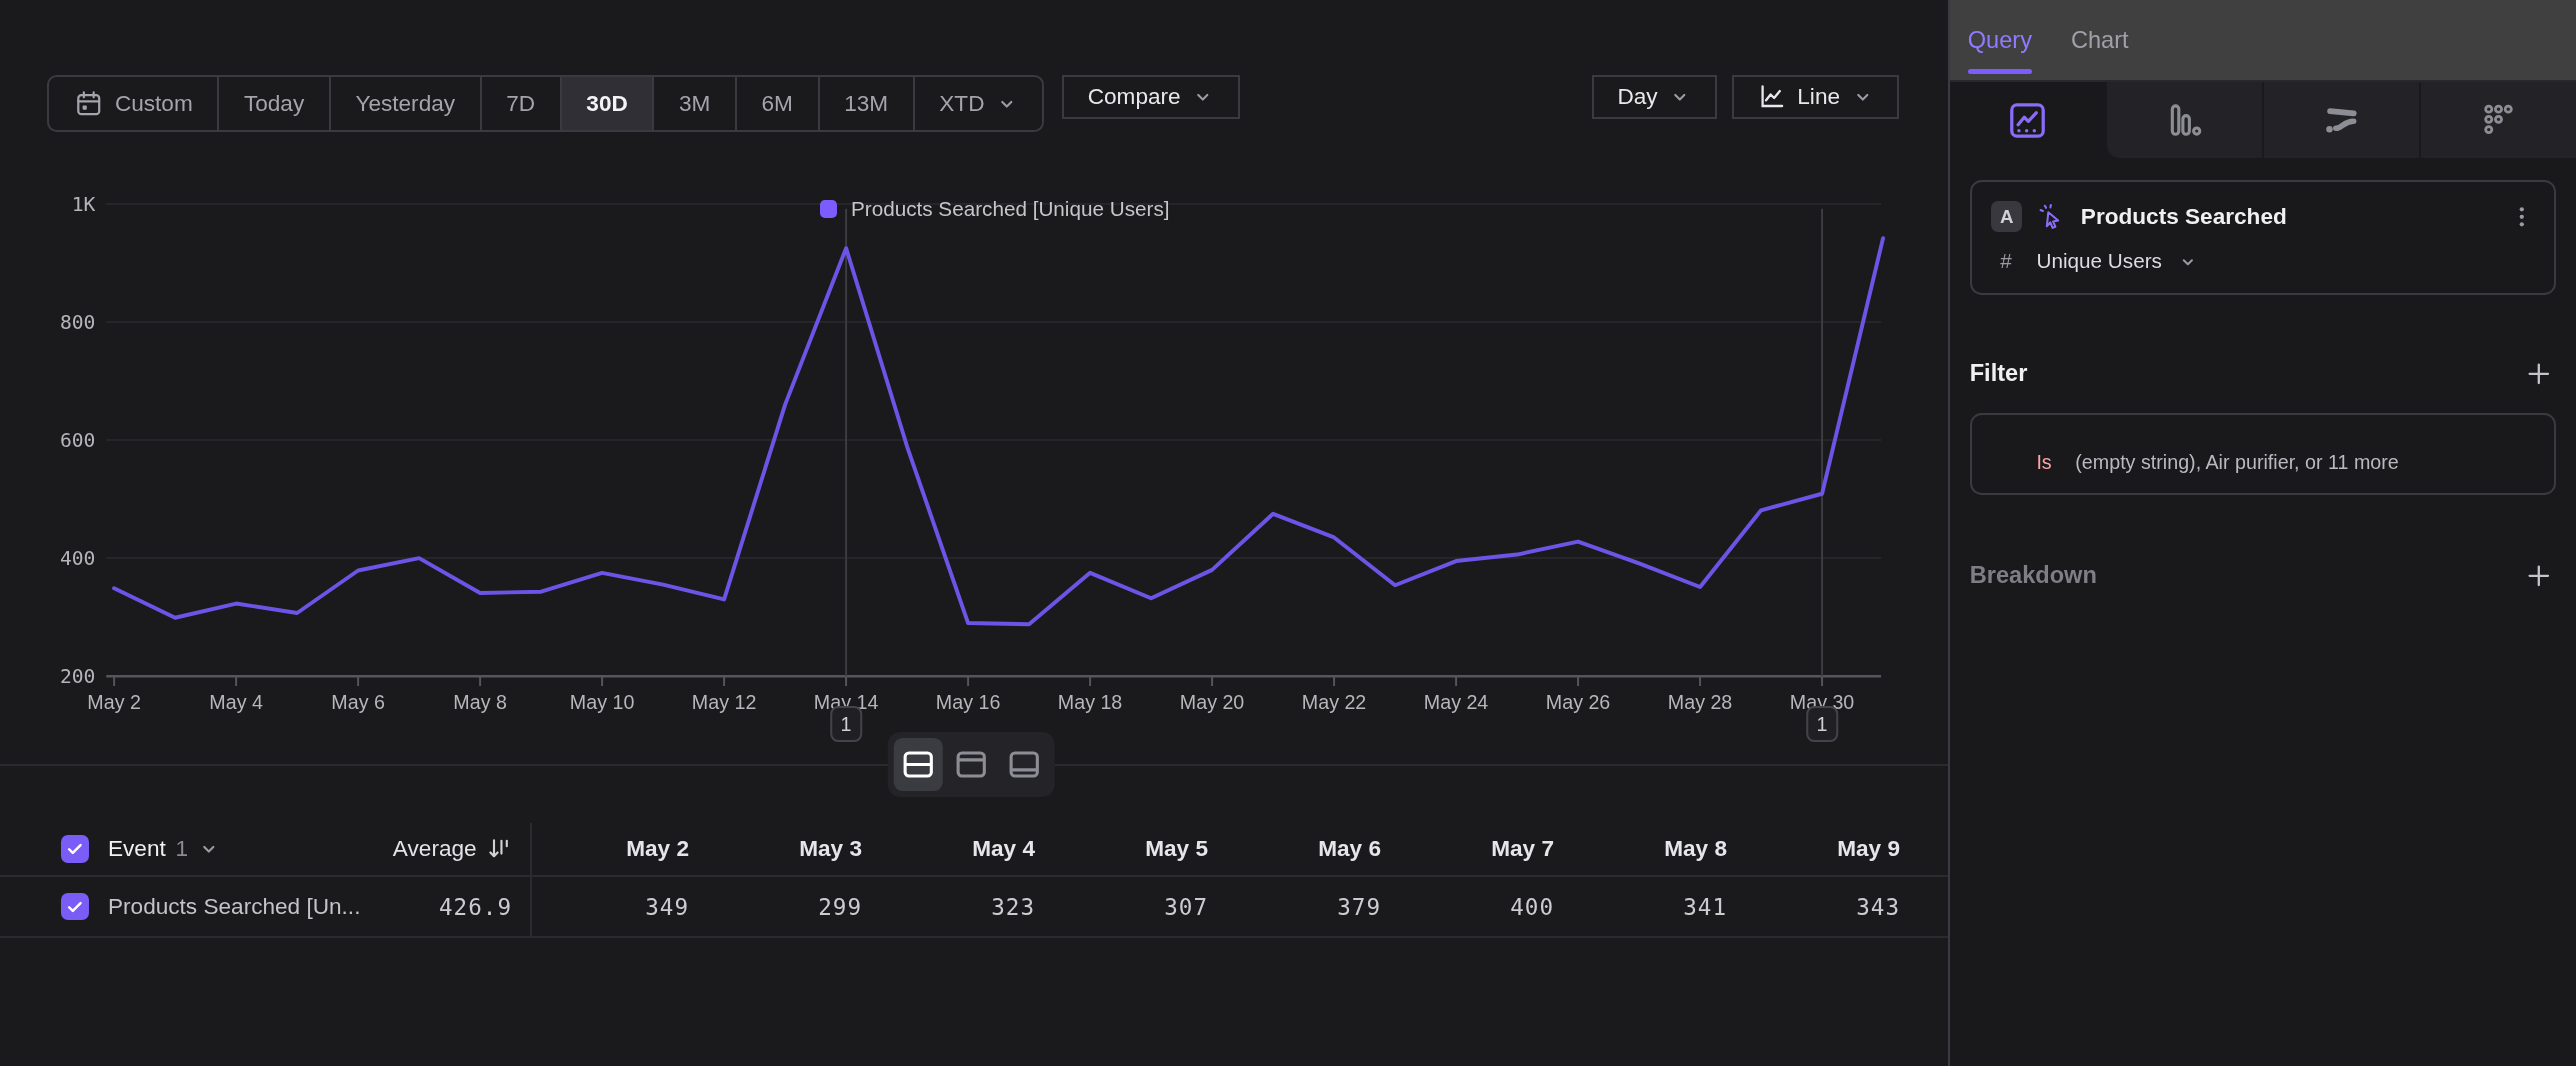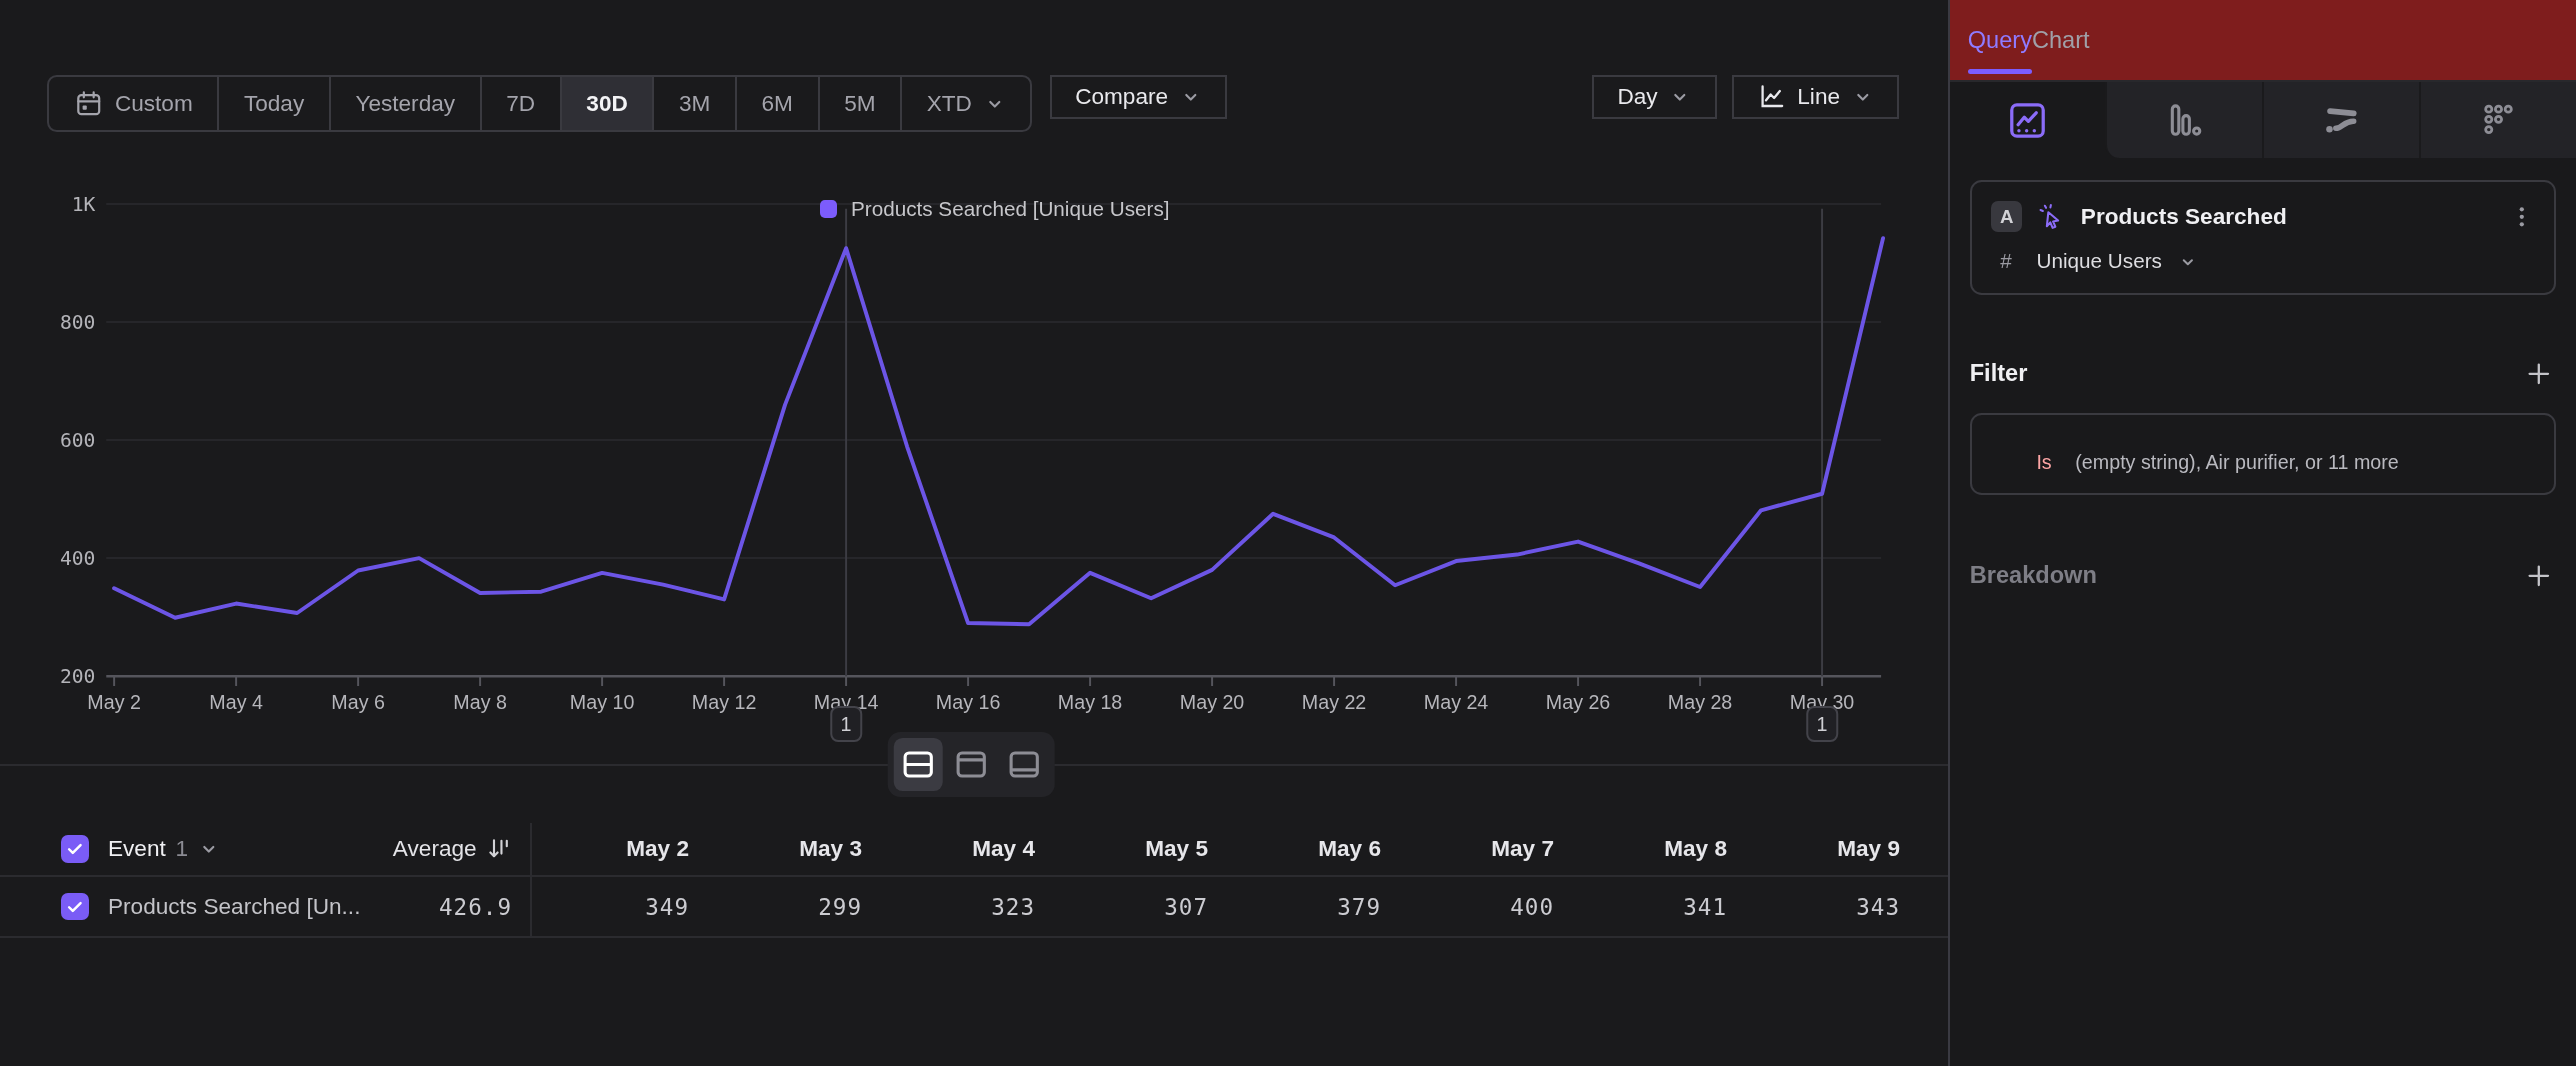--- a/index.html
+++ b/index.html
@@ -57,22 +57,22 @@
   .mono { font-family:"DejaVu Sans Mono", monospace; letter-spacing:1px; color:#cbcbd0; }
   .vsep { width:2px; align-self:stretch; background:#2b2b2f; margin-left:17.7px; }
   .c-day { width:173px; padding-right:15.7px; text-align:right; font-size:22.6px; }
   .t-head .c-day { color:#e6e6ea; font-weight:700; font-family:"Liberation Sans", sans-serif; }
   .t-data .c-day { font-family:"DejaVu Sans Mono", monospace; color:#cbcbd0; letter-spacing:1px; }
   .chev { color:#9a9aa2; }
 
   
   #sidebar { position:absolute; left:1948px; top:0; width:628px; height:1067px; background:#19191b;
              border-left:2px solid #3a3a42; }
-  .sb-header { height:82px; background:#7f1d1d; border-bottom:2px solid #28282c; display:flex;
-               align-items:stretch; padding-left:17.7px; }
+  .sb-header { height:82px; background:#404040; border-bottom:2px solid #28282c; display:flex;
+               align-items:stretch; gap:39px; padding-left:17.7px; }
   .sb-tab { display:flex; flex-direction:column; justify-content:center; position:relative;
             font-size:23.6px; color:#a0a0a8; cursor:pointer; }
   .sb-tab.active { color:#8f7bff; }
   .sb-tab.active::after { content:""; position:absolute; left:0; right:0; bottom:5.9px; height:4.9px;
                           border-radius:3px; background:#7c5cfc; }
   .sb-charttabs { height:76px; display:flex; }
   .ct { flex:1; display:flex; align-items:center; justify-content:center; background:#232327;
         border-left:2px solid #1a1a1c; color:#8d8d95; cursor:pointer; }
   .ct:first-child { border-left:none; }
   .ct.active { background:#19191b; color:#8b6cf8; }
@@ -257,21 +257,21 @@
       <div class="seg selected">
           <span>30D</span>
         </div>
       <div class="seg">
           <span>3M</span>
         </div>
       <div class="seg">
           <span>6M</span>
         </div>
       <div class="seg">
-          <span>5M</span>
+          <span>13M</span>
         </div>
       <div class="seg">
         <span>XTD</span>
         <span class="icon chev" style="width:21.6px;height:21.6px">
             <svg width="21.6" height="21.6" viewBox="0 0 22 22">
               <use href="#i-chev"></use>
             </svg>
           </span>
       </div>
     </div>

